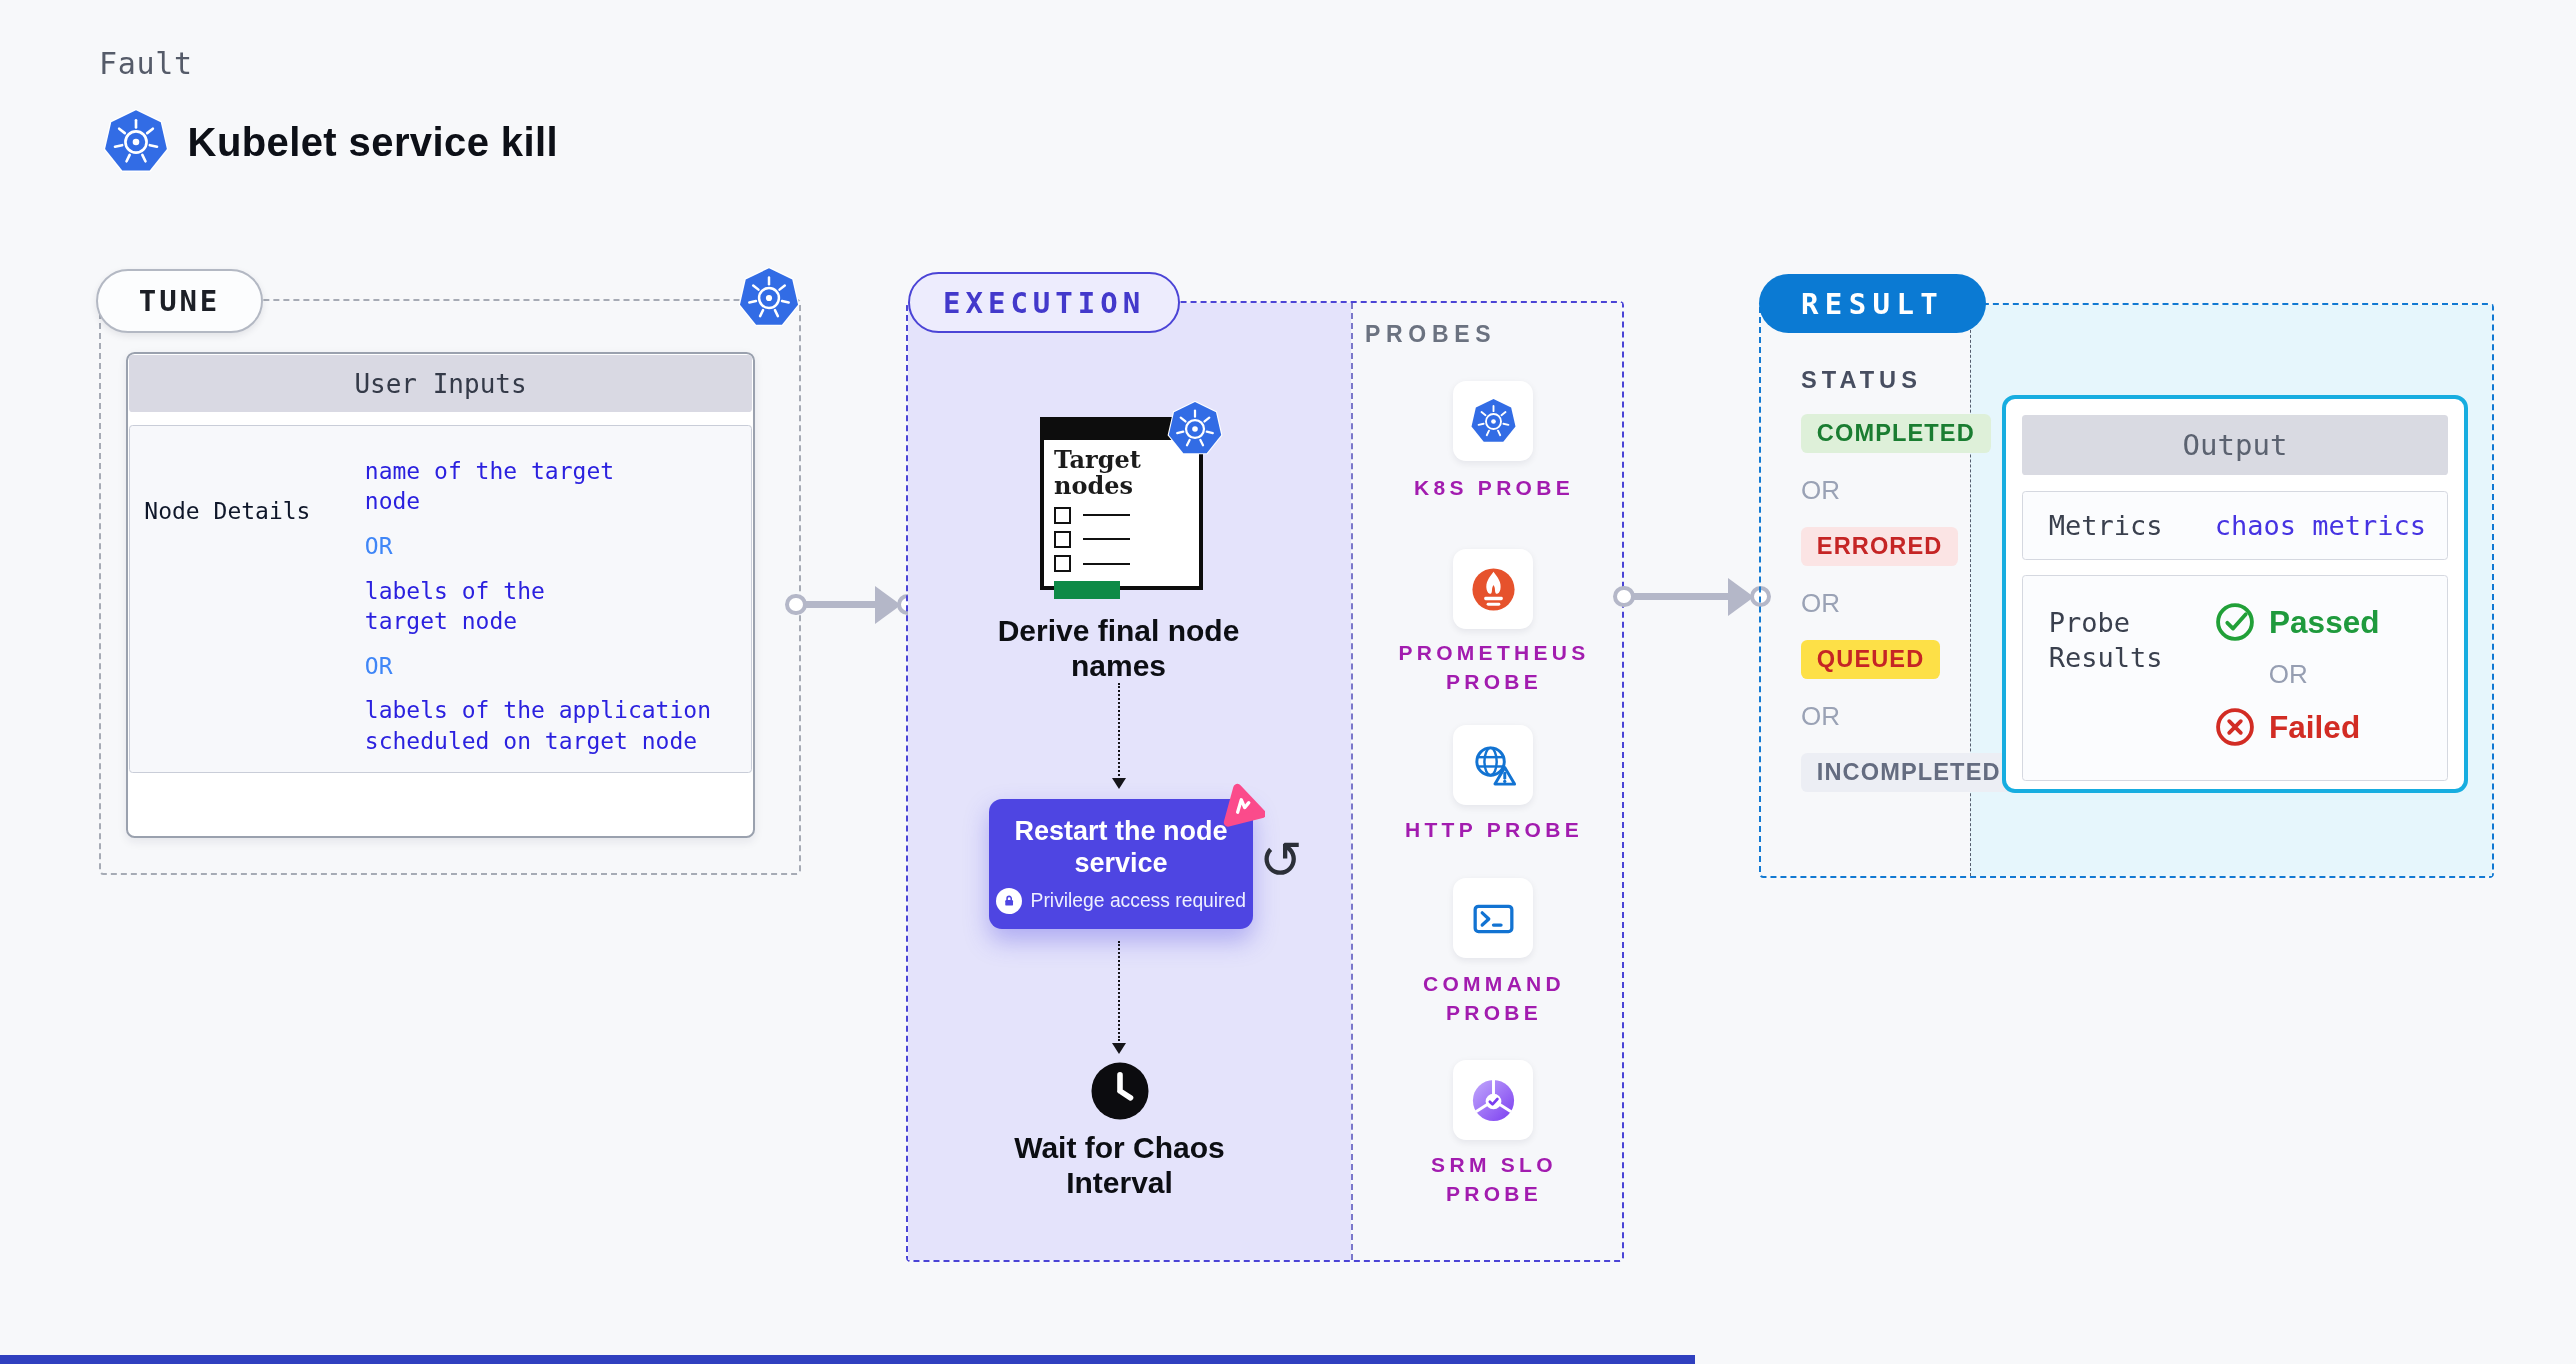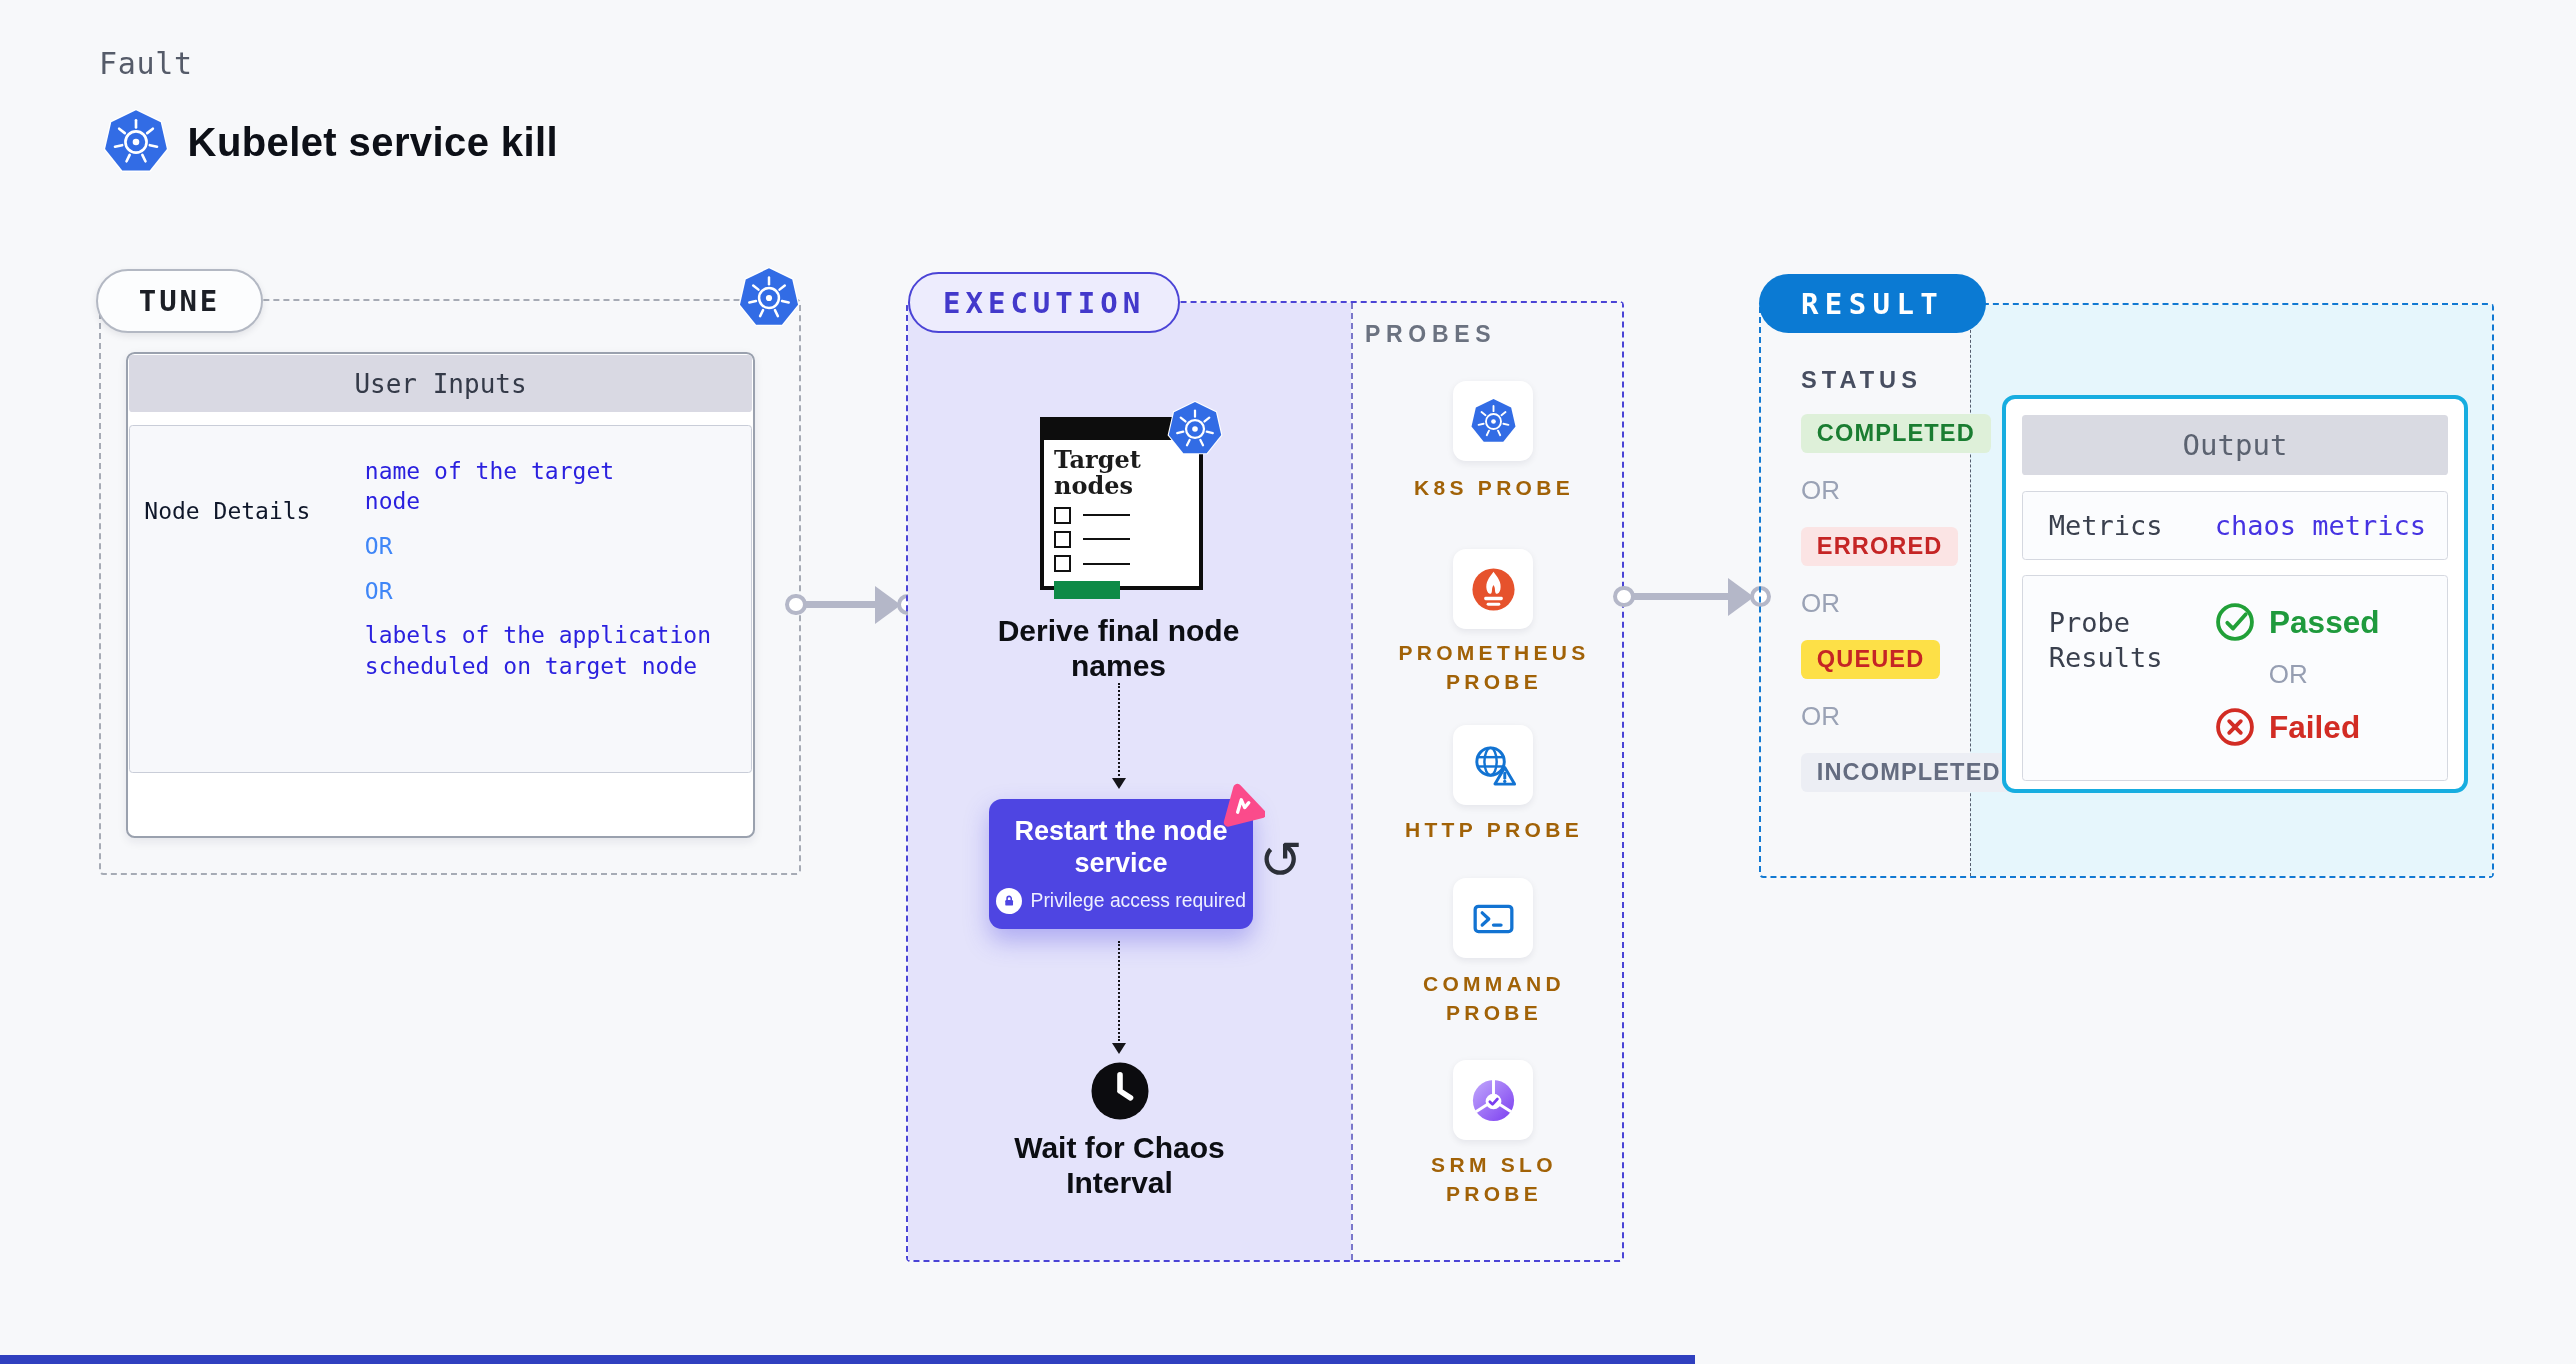--- a/index.html
+++ b/index.html
@@ -70,21 +70,21 @@
   .action-chip{margin-top:8.6px;display:flex;align-items:center;justify-content:center;gap:8.6px;}
   .lock-circle{width:26px;height:26px;border-radius:50%;background:#fff;display:flex;align-items:center;justify-content:center;color:#4e45e2;}
   .chip-text{font-size:19.3px;color:#eef0ff;}
   .loop-glyph{font-family:"DejaVu Sans",sans-serif;font-size:52px;color:#2b2f38;line-height:1;}
 
   
   .probes-label{font-size:23px;font-weight:bold;letter-spacing:5.7px;color:#6b7280;}
   .probe-card{position:absolute;width:80px;height:80px;background:#fff;border-radius:13px;
               box-shadow:0 2.1px 7.2px rgba(20,20,40,.07);display:flex;align-items:center;justify-content:center;}
   .probe-label{position:absolute;width:258px;text-align:center;font-size:21px;font-weight:bold;letter-spacing:4.3px;
-               color:#a16207;line-height:1.4;}
+               color:#a21caf;line-height:1.4;}
 
   
   .result-box{left:1759px;top:303px;width:735px;height:575px;border:2.1px dashed #1279d2;border-radius:4.3px;
               display:flex;box-sizing:border-box;}
   .status-col{width:209px;}
   .cyan-panel{flex:1;background:#e6f6fc;border-left:1.4px dashed #555e6e;}
   .status-label{font-size:23.6px;font-weight:bold;letter-spacing:5px;color:#474e60;}
   .status-stack{display:flex;flex-direction:column;align-items:flex-start;gap:21.5px;}
   .badge{height:39px;display:flex;align-items:center;padding:0 15.8px;border-radius:6.4px;
          font-size:23.6px;font-weight:bold;letter-spacing:1.1px;}
@@ -209,20 +209,22 @@
     </svg>
 
   <div class="abs ui-card">
     <div class="ui-header">User Inputs</div>
     <div class="ui-row">
       <div class="ui-label">Node Details</div>
       <div class="ui-options">
         <div class="preline">name of the target
 node</div>
         <div class="ui-or">OR</div>
+        <div class="preline">labels of the
+target node</div>
         <div class="ui-or">OR</div>
         <div class="preline">labels of the application
  scheduled on target node</div>
       </div>
     </div>
   </div>
 
   <div class="harrow" style="left:785px;top:585px;width:133px;height:39px;">
     <div class="dot"></div>
     <div class="shaft"></div>

